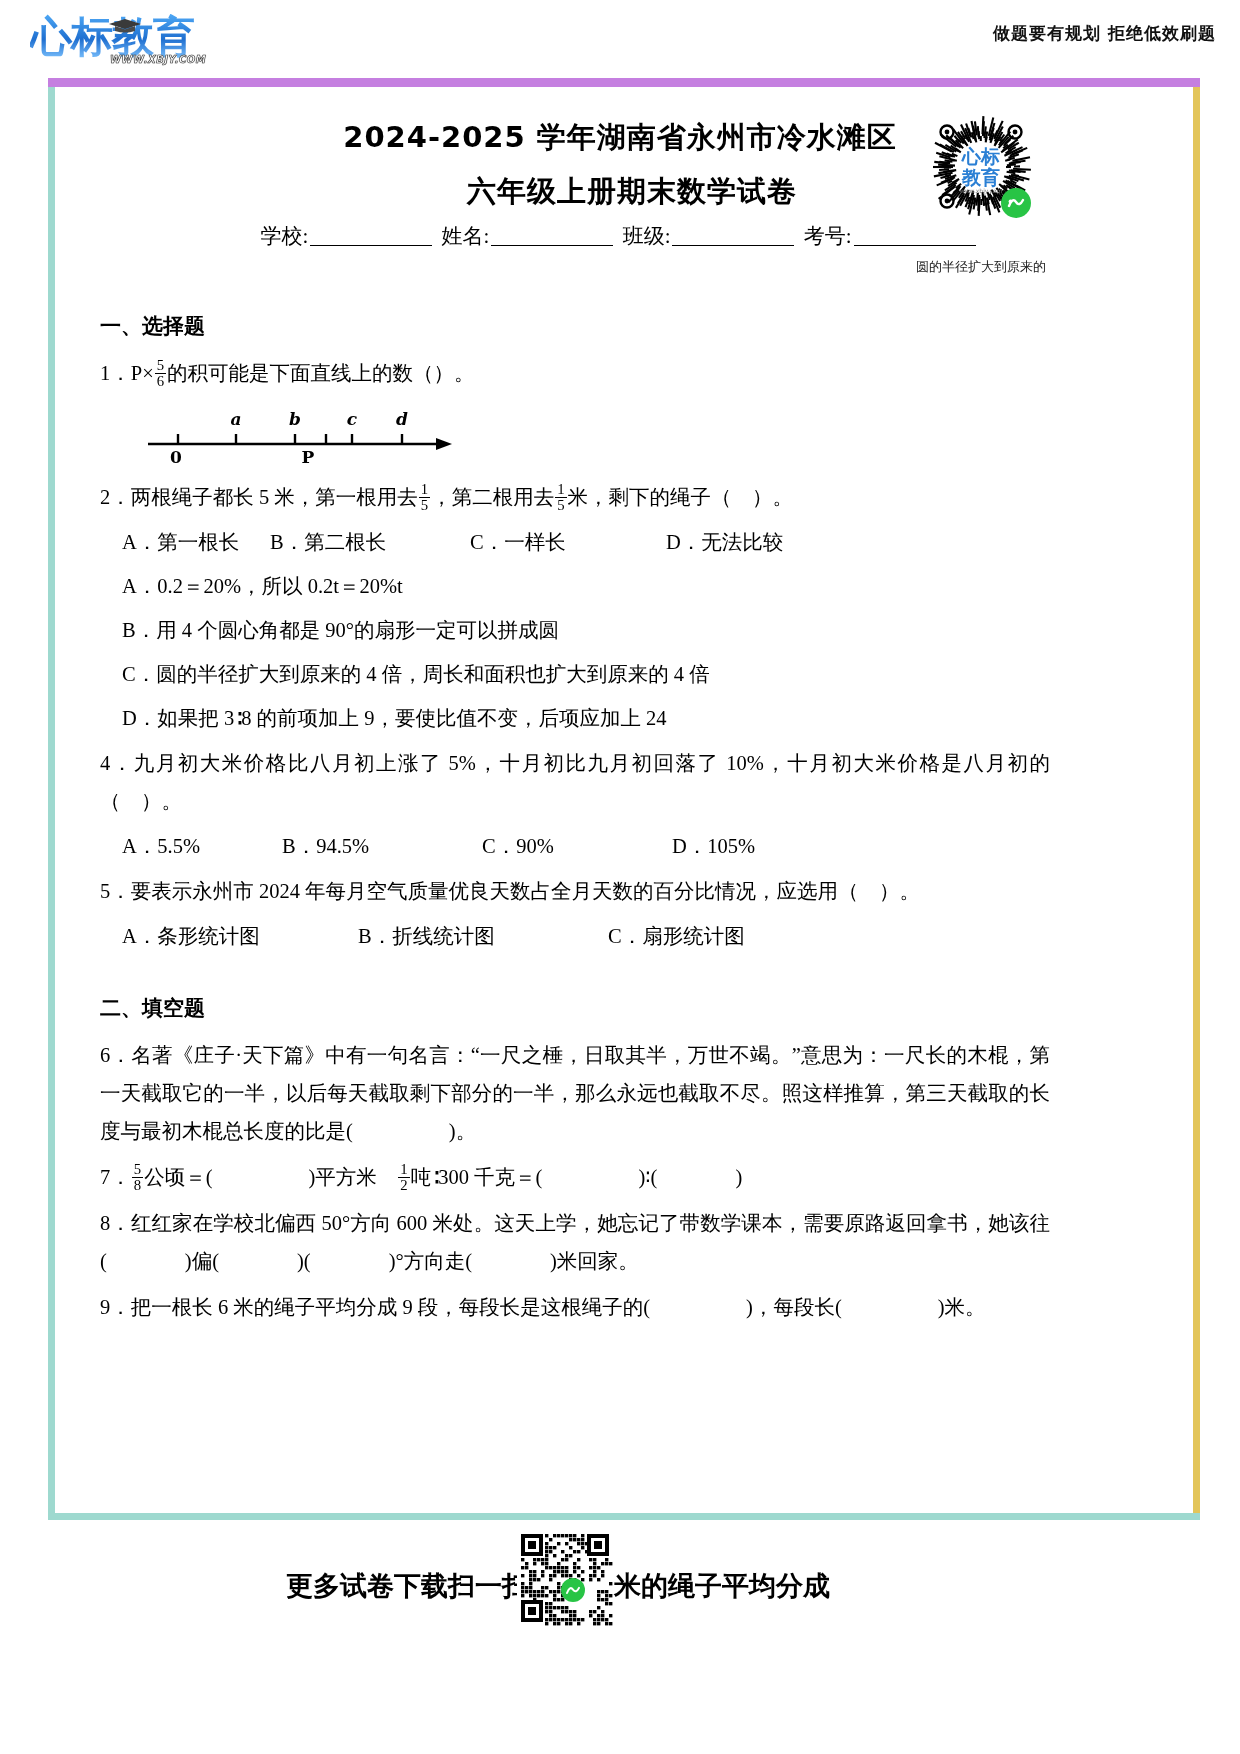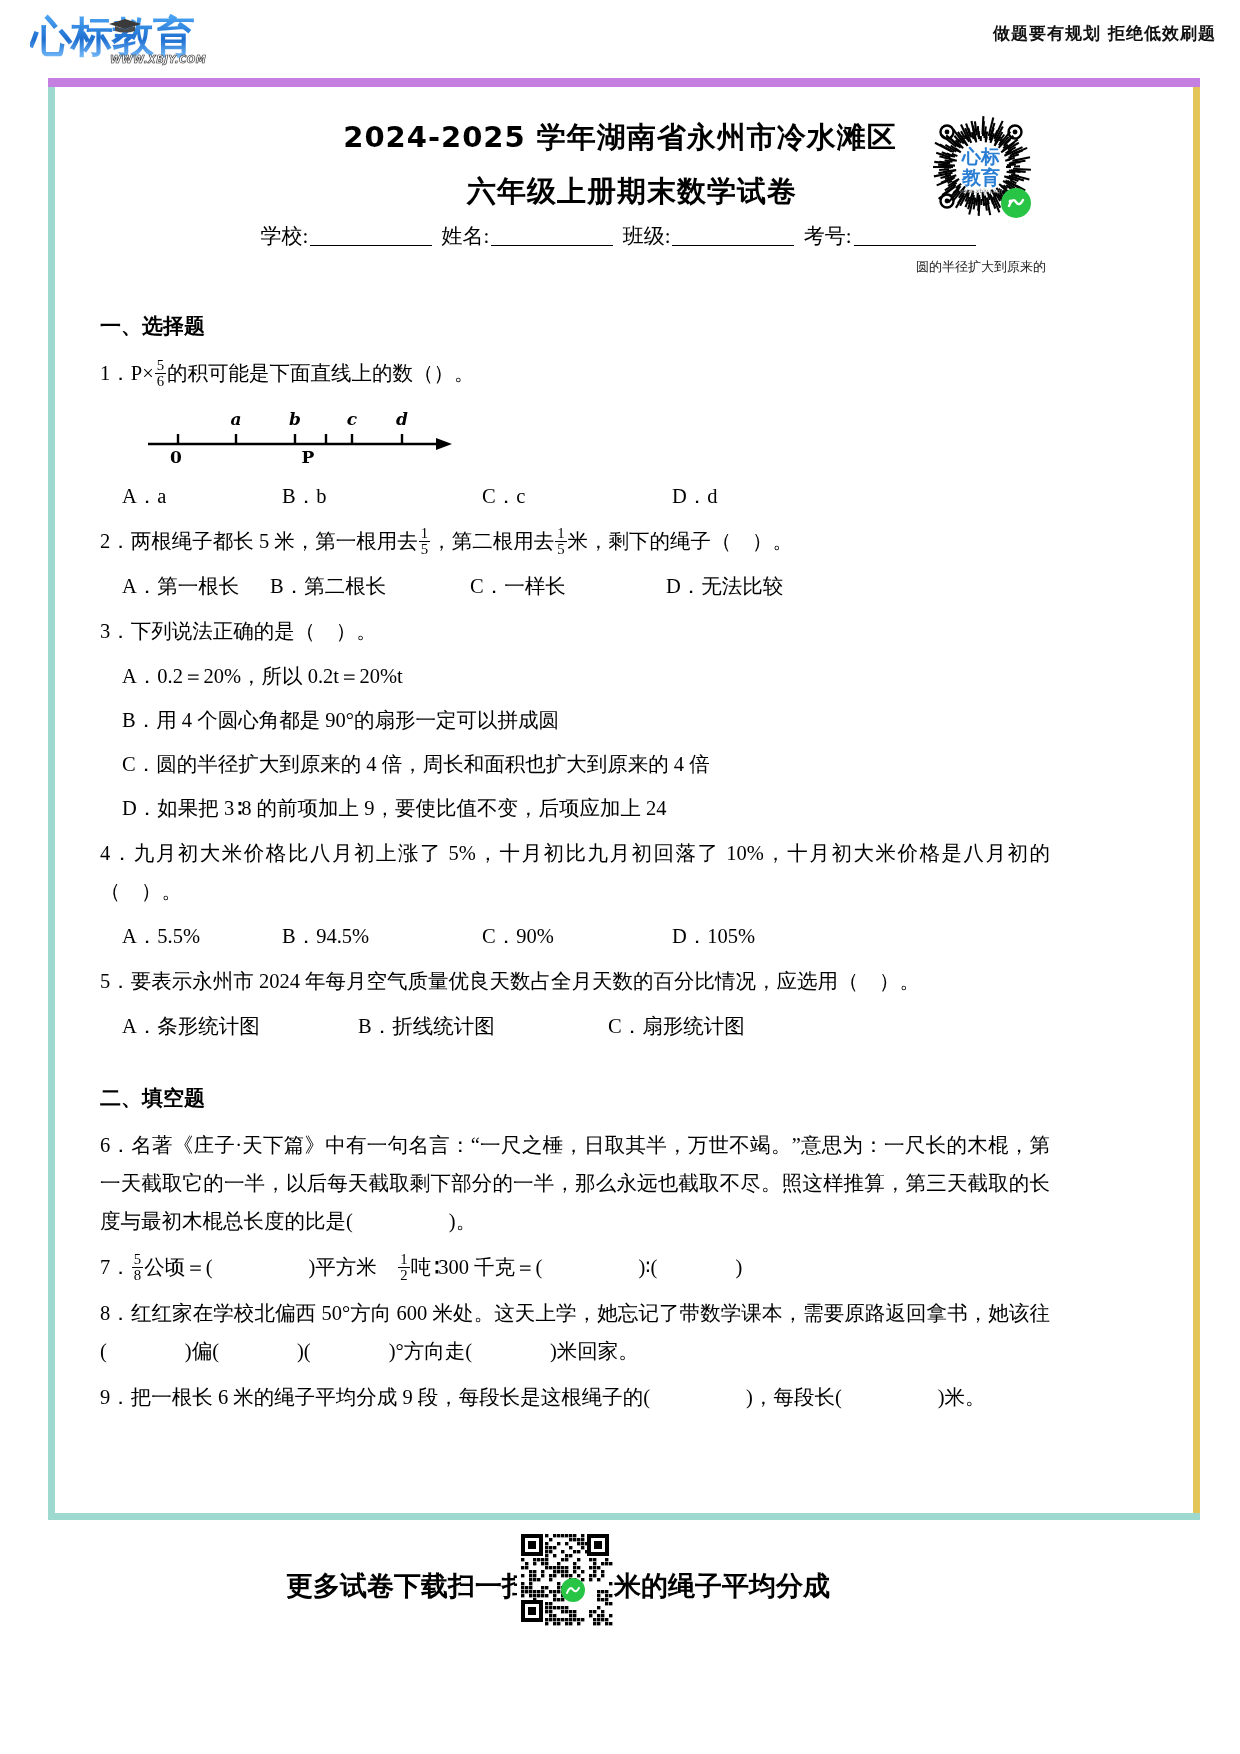--- a/index.html
+++ b/index.html
@@ -365,34 +365,28 @@
       <line x1="262" y1="34" x2="262" y2="44" stroke="#000" stroke-width="2.4"></line>
       <text x="96" y="25" font-family="DejaVu Serif, serif" font-size="17" font-style="italic" font-weight="bold" text-anchor="middle">a</text>
       <text x="155" y="25" font-family="DejaVu Serif, serif" font-size="17" font-style="italic" font-weight="bold" text-anchor="middle">b</text>
       <text x="212" y="25" font-family="DejaVu Serif, serif" font-size="17" font-style="italic" font-weight="bold" text-anchor="middle">c</text>
       <text x="262" y="25" font-family="DejaVu Serif, serif" font-size="17" font-style="italic" font-weight="bold" text-anchor="middle">d</text>
       <text x="36" y="63" font-family="DejaVu Serif, serif" font-size="17" font-weight="bold" text-anchor="middle">0</text>
       <text x="168" y="63" font-family="DejaVu Serif, serif" font-size="17" font-weight="bold" text-anchor="middle">P</text>
     </svg>
   </div>
 
-  <div class="opts">
-    <span class="op" style="width:160px">A．a</span><span class="op" style="width:200px">B．b</span><span class="op" style="width:190px">C．c</span><span class="op">D．d</span>
-  </div>
 
   <div class="q">
     <span>2．</span><span>两根绳子都长 5 米，第一根用去</span><span class="frac"><span class="num">1</span><span class="den">5</span></span><span>，第二根用去</span><span class="frac"><span class="num">1</span><span class="den">5</span></span><span>米，剩下的绳子（　）。</span>
   </div>
   <div class="opts">
     <span class="op" style="width:148px">A．第一根长</span><span class="op" style="width:200px">B．第二根长</span><span class="op" style="width:196px">C．一样长</span><span class="op">D．无法比较</span>
   </div>
 
-  <div class="q">
-    <span>3．</span><span>下列说法正确的是（　）。</span>
-  </div>
   <div class="opts">A．0.2＝20%，所以 0.2t＝20%t</div>
   <div class="opts">B．用 4 个圆心角都是 90°的扇形一定可以拼成圆</div>
   <div class="opts">C．圆的半径扩大到原来的 4 倍，周长和面积也扩大到原来的 4 倍</div>
   <div class="opts">D．如果把 3∶8 的前项加上 9，要使比值不变，后项应加上 24</div>
 
   <div class="q">
     <span>4．</span><span>九月初大米价格比八月初上涨了 5%，十月初比九月初回落了 10%，十月初大米价格是八月初的（　）。</span>
   </div>
   <div class="opts">
     <span class="op" style="width:160px">A．5.5%</span><span class="op" style="width:200px">B．94.5%</span><span class="op" style="width:190px">C．90%</span><span class="op">D．105%</span>

